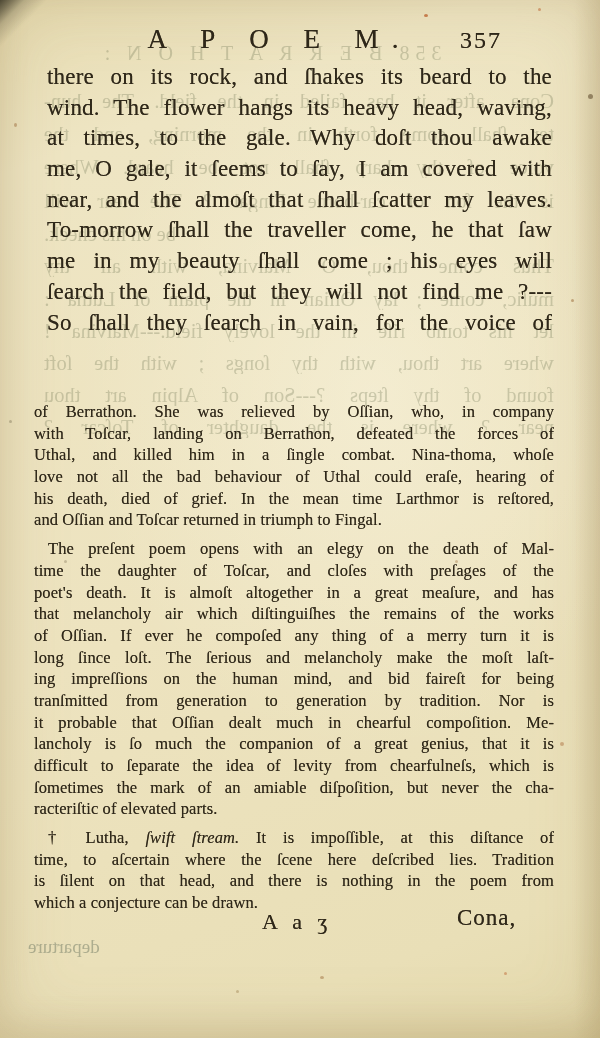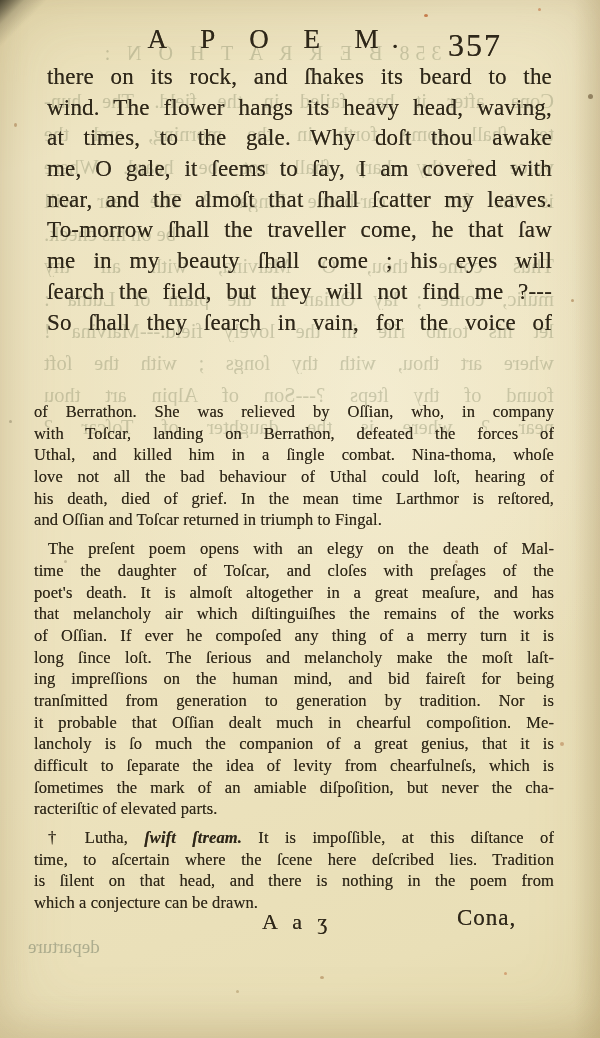--- a/index.html
+++ b/index.html
@@ -58,21 +58,21 @@
 
   
   .header{position:absolute;top:24px;left:0;right:1px;height:34px;}
   .running-title{
     position:absolute;left:110px;right:150px;top:0;
     text-align:center;font-size:27px;letter-spacing:13px;
     word-spacing:2px;white-space:nowrap;
     text-shadow:0 0 0.5px rgba(40,30,15,0.7);
   }
   .page-number{
-    position:absolute;right:97px;top:3px;font-size:32px;letter-spacing:2px;
+    position:absolute;right:97px;top:3px;font-size:24px;letter-spacing:2px;
     text-shadow:0 0 0.5px rgba(40,30,15,0.7);
   }
 
   
   .main-text{position:absolute;left:47px;right:48px;top:62px;}
   .m-line{
     font-size:23px;line-height:30.7px;height:30.7px;
     text-align:justify;text-align-last:justify;
     white-space:nowrap;overflow:visible;
     text-shadow:0 0 0.5px rgba(40,30,15,0.65);
@@ -85,21 +85,21 @@
   .f-para + .f-para{margin-top:7px;}
   .f-line{
     font-size:16.5px;line-height:21.7px;height:21.7px;
     text-align:justify;text-align-last:justify;
     white-space:nowrap;overflow:visible;
     text-shadow:0 0 0.4px rgba(40,30,15,0.6);
     letter-spacing:0.1px;
   }
   .f-line.last{text-align:left;text-align-last:left;}
   .f-line.indent{text-indent:14px;}
-  .ital{font-style:italic;font-weight:bold;}
+  .ital{font-style:italic;}
 
   
   .sig-row{position:absolute;left:0;right:0;top:905px;height:36px;}
   .signature{
     position:absolute;left:262px;top:4px;font-size:22px;letter-spacing:5px;
     text-shadow:0 0 0.5px rgba(40,30,15,0.7);
   }
   .catchword{
     position:absolute;left:457px;top:0;font-size:23px;letter-spacing:1px;
     text-shadow:0 0 0.5px rgba(40,30,15,0.7);
@@ -156,21 +156,21 @@
     <div class="m-line">me in my beauty ſhall come ;  his eyes will</div>
     <div class="m-line">ſearch the field, but they will not find me ?---</div>
     <div class="m-line">So ſhall they ſearch in vain, for the voice of</div>
   </div>
 
   <div class="footnotes">
     <div class="f-para">
       <div class="f-line">of Berrathon.  She was relieved by Oſſian, who, in company</div>
       <div class="f-line">with Toſcar, landing on Berrathon, defeated the forces of</div>
       <div class="f-line">Uthal, and killed him in a ſingle combat.  Nina-thoma, whoſe</div>
-      <div class="f-line">love not all the bad behaviour of Uthal could loſt, hearing of</div>
+      <div class="f-line">love not all the bad behaviour of Uthal could eraſe, hearing of</div>
       <div class="f-line">his death, died of grief.  In the mean time Larthmor is reſtored,</div>
       <div class="f-line last">and Oſſian and Toſcar returned in triumph to Fingal.</div>
     </div>
     <div class="f-para">
       <div class="f-line indent">The preſent poem opens with an elegy on the death of Mal-</div>
       <div class="f-line">time the daughter of Toſcar, and cloſes with preſages of the</div>
       <div class="f-line">poet's death.  It is almoſt altogether in a great meaſure, and has</div>
       <div class="f-line">that melancholy air which diſtinguiſhes the remains of the works</div>
       <div class="f-line">of Oſſian.  If ever he compoſed any thing of a merry turn it is</div>
       <div class="f-line">long ſince loſt.  The ſerious and melancholy make the moſt laſt-</div>

